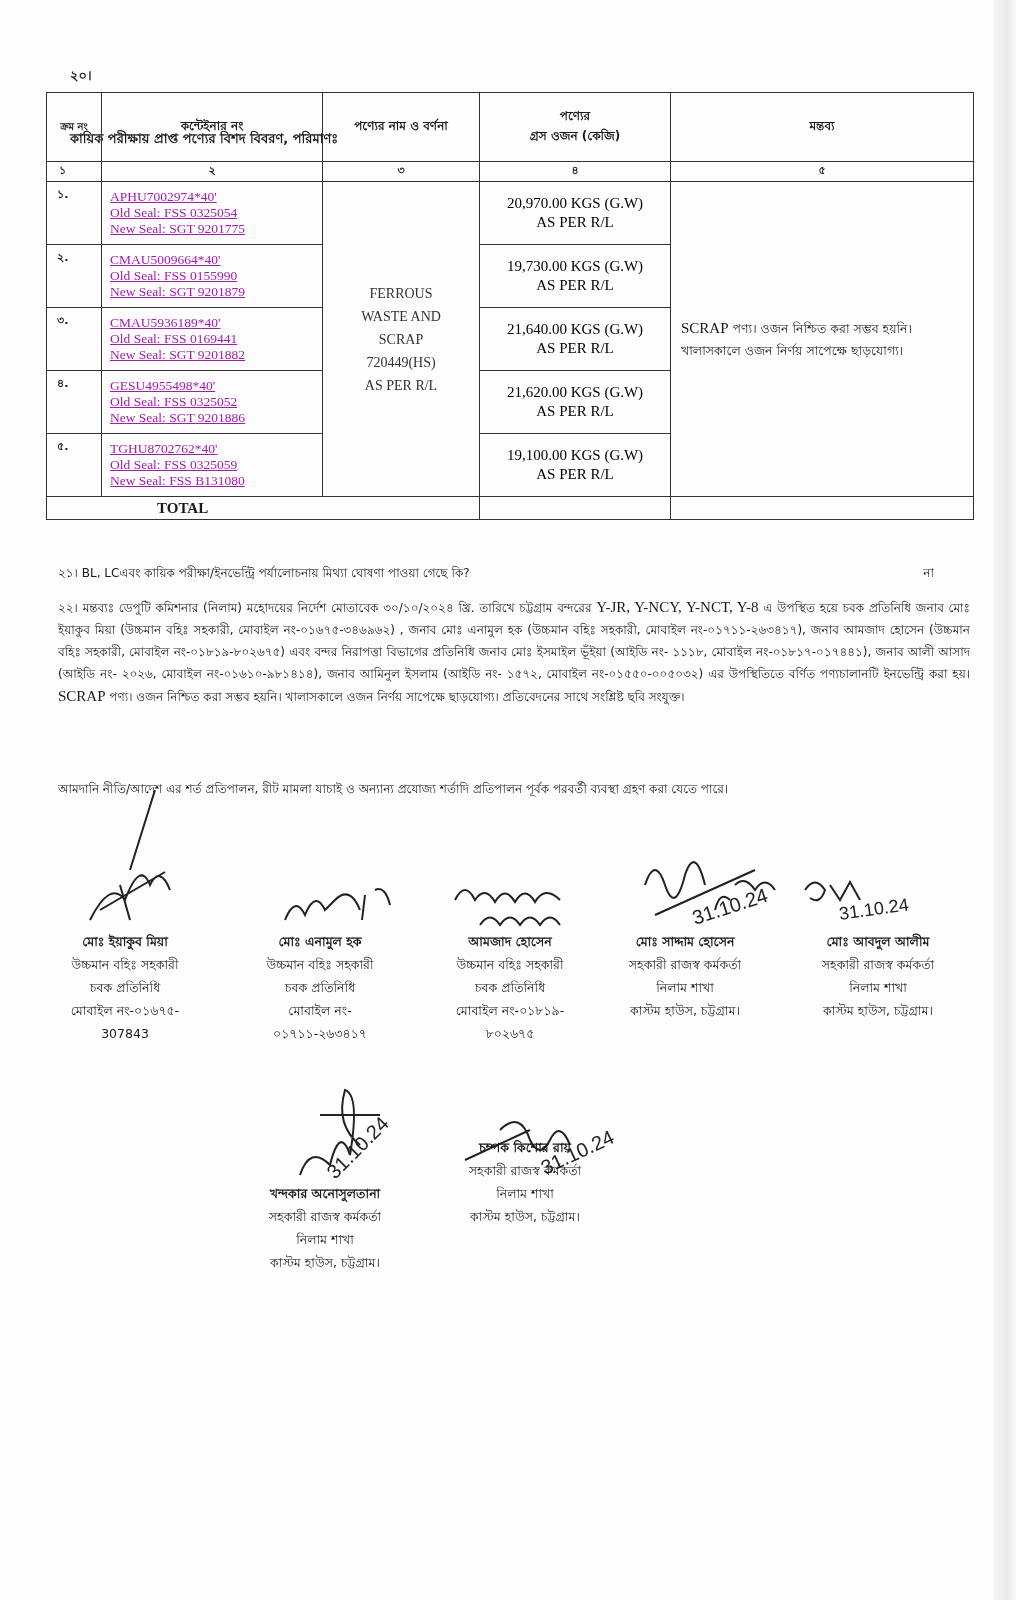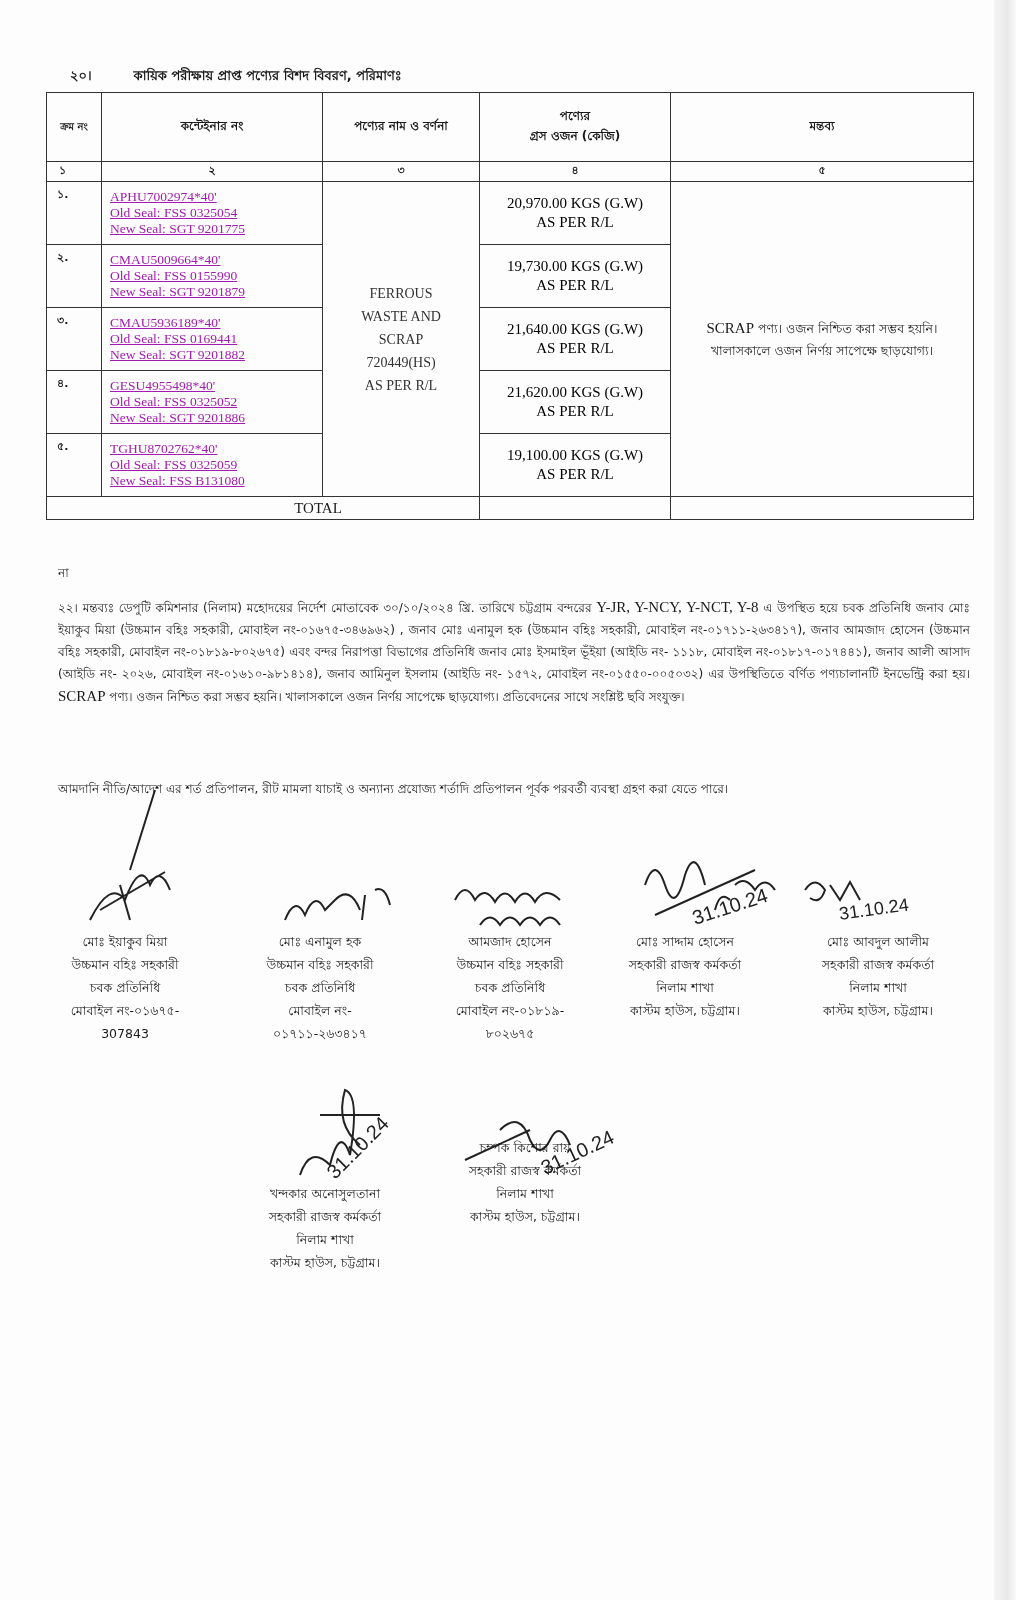--- a/index.html
+++ b/index.html
@@ -6,21 +6,21 @@
   body {
     width: 1016px; height: 1600px; background: #fdfdfd; position: relative; overflow: hidden;
     font-family: "DejaVu Sans", sans-serif; color: #1a1a1a;
   }
   .page-edge {
     position: absolute; top: 0; right: 0; width: 22px; height: 1600px;
     background: linear-gradient(90deg, #f6f6f6 0%, #e8e8e8 60%, #fafafa 100%);
   }
   .sec-heading {
     position: absolute; left: 70px; top: 66px; font-size: 13px; font-weight: bold;
-    display: flex; gap: 42px;
+    display: flex; gap: 42px; flex-direction: column;
   }
   table.goods {
     position: absolute; left: 46px; top: 92px; width: 928px;
     border-collapse: collapse; font-size: 12.5px;
   }
   table.goods td, table.goods th {
     border: 1.3px solid #333; padding: 0; vertical-align: middle;
   }
   table.goods th { font-weight: bold; font-size: 12px; text-align: center; height: 68px; }
   .colnum td { text-align: center; font-weight: bold; height: 18px; font-size: 11px; }
@@ -31,37 +31,37 @@
   }
   .desc-cell {
     width: 156px; text-align: center; font-family: "Liberation Serif", serif;
     font-size: 14px; line-height: 23px; color: #333; padding-top: 0 !important;
   }
   .weight-cell {
     width: 190px; text-align: center; font-family: "Liberation Serif", serif;
     font-size: 15px; line-height: 19px; color: #000000; height: 62px;
   }
   .remarks-cell {
-    text-align: center; font-size: 12.5px; line-height: 22px; padding: 0 2px !important; margin-left: 31px;
+    font-size: 12.5px; line-height: 22px; padding: 0 10px !important; margin-left: 31px;
   }
   .remarks-cell .en { font-family: "Liberation Serif", serif; font-size: 15px; }
   .total-row td { height: 22px; }
-  .total-label { text-align: center; font-family: "Liberation Serif", serif; font-weight: normal; font-size: 15px; padding-left: 110px !important; }
+  .total-label { font-family: "Liberation Serif", serif; font-weight: bold; font-size: 15px; padding-left: 110px !important; }
   .para {
     position: absolute; left: 58px; width: 912px; font-size: 12px; line-height: 22px; text-align: justify;
   }
   .q21 { top: 562px; display: flex; justify-content: space-between; }
   .q21 .ans { margin-right: 36px; }
   .en-serif { font-family: "Liberation Serif", serif; font-size: 15px; }
   .p22 { top: 596px; }
   .p23 { top: 778px; }
   .sig {
     position: absolute; text-align: center; font-size: 12.5px; line-height: 23px; width: 190px;
   }
-  .sig .name { font-weight: normal; }
+  .sig .name { font-weight: bold; }
   .scrawl { position: absolute; }
   .scrawl svg { overflow: visible; }
 </style>
 </head>
 <body>
 
 <div class="page-edge"></div>
 
 <div class="sec-heading">
   <span>২০।</span>
@@ -161,20 +161,24 @@
   </tr>
   <tr class="total-row">
     <td colspan="3" class="total-label">TOTAL</td>
     <td></td>
     <td></td>
   </tr>
 </tbody>
   </table>
 
 <div class="para q21">
+  <span>
+    <span>২১।</span>
+    <span>BL, LC</span><span>এবং কায়িক পরীক্ষা/ইনভেন্ট্রি পর্যালোচনায় মিথ্যা ঘোষণা পাওয়া গেছে কি?</span>
+  </span>
   <span class="ans">না</span>
 </div>
 
 <div class="para p22">
   <span>২২।</span>
   <span>মন্তব্যঃ ডেপুটি কমিশনার (নিলাম) মহোদয়ের নির্দেশ মোতাবেক ৩০/১০/২০২৪ খ্রি. তারিখে চট্টগ্রাম বন্দরের </span><span class="en-serif">Y-JR, Y-NCY, Y-NCT, Y-8</span><span> এ উপস্থিত হয়ে চবক প্রতিনিধি জনাব মোঃ ইয়াকুব মিয়া (উচ্চমান বহিঃ সহকারী, মোবাইল নং-০১৬৭৫-৩৪৬৯৬২) , জনাব মোঃ এনামুল হক (উচ্চমান বহিঃ সহকারী, মোবাইল নং-০১৭১১-২৬৩৪১৭), জনাব আমজাদ হোসেন (উচ্চমান বহিঃ সহকারী, মোবাইল নং-০১৮১৯-৮০২৬৭৫) এবং বন্দর নিরাপত্তা বিভাগের প্রতিনিধি জনাব মোঃ ইসমাইল ভূঁইয়া (আইডি নং- ১১১৮, মোবাইল নং-০১৮১৭-০১৭৪৪১), জনাব আলী আসাদ (আইডি নং- ২০২৬, মোবাইল নং-০১৬১০-৯৮১৪১৪), জনাব আমিনুল ইসলাম (আইডি নং- ১৫৭২, মোবাইল নং-০১৫৫০-০০৫০৩২)  এর উপস্থিতিতে বর্ণিত পণ্যচালানটি ইনভেন্ট্রি করা হয়। </span><span class="en-serif">SCRAP</span><span> পণ্য। ওজন নিশ্চিত করা সম্ভব হয়নি। খালাসকালে ওজন নির্ণয় সাপেক্ষে ছাড়যোগ্য। প্রতিবেদনের সাথে সংশ্লিষ্ট ছবি সংযুক্ত।</span>
 </div>
 
 <div class="para p23">আমদানি নীতি/আদেশ এর শর্ত প্রতিপালন, রীট মামলা যাচাই ও অন্যান্য প্রযোজ্য শর্তাদি প্রতিপালন পূর্বক পরবর্তী ব্যবস্থা গ্রহণ করা যেতে পারে।</div>
 

